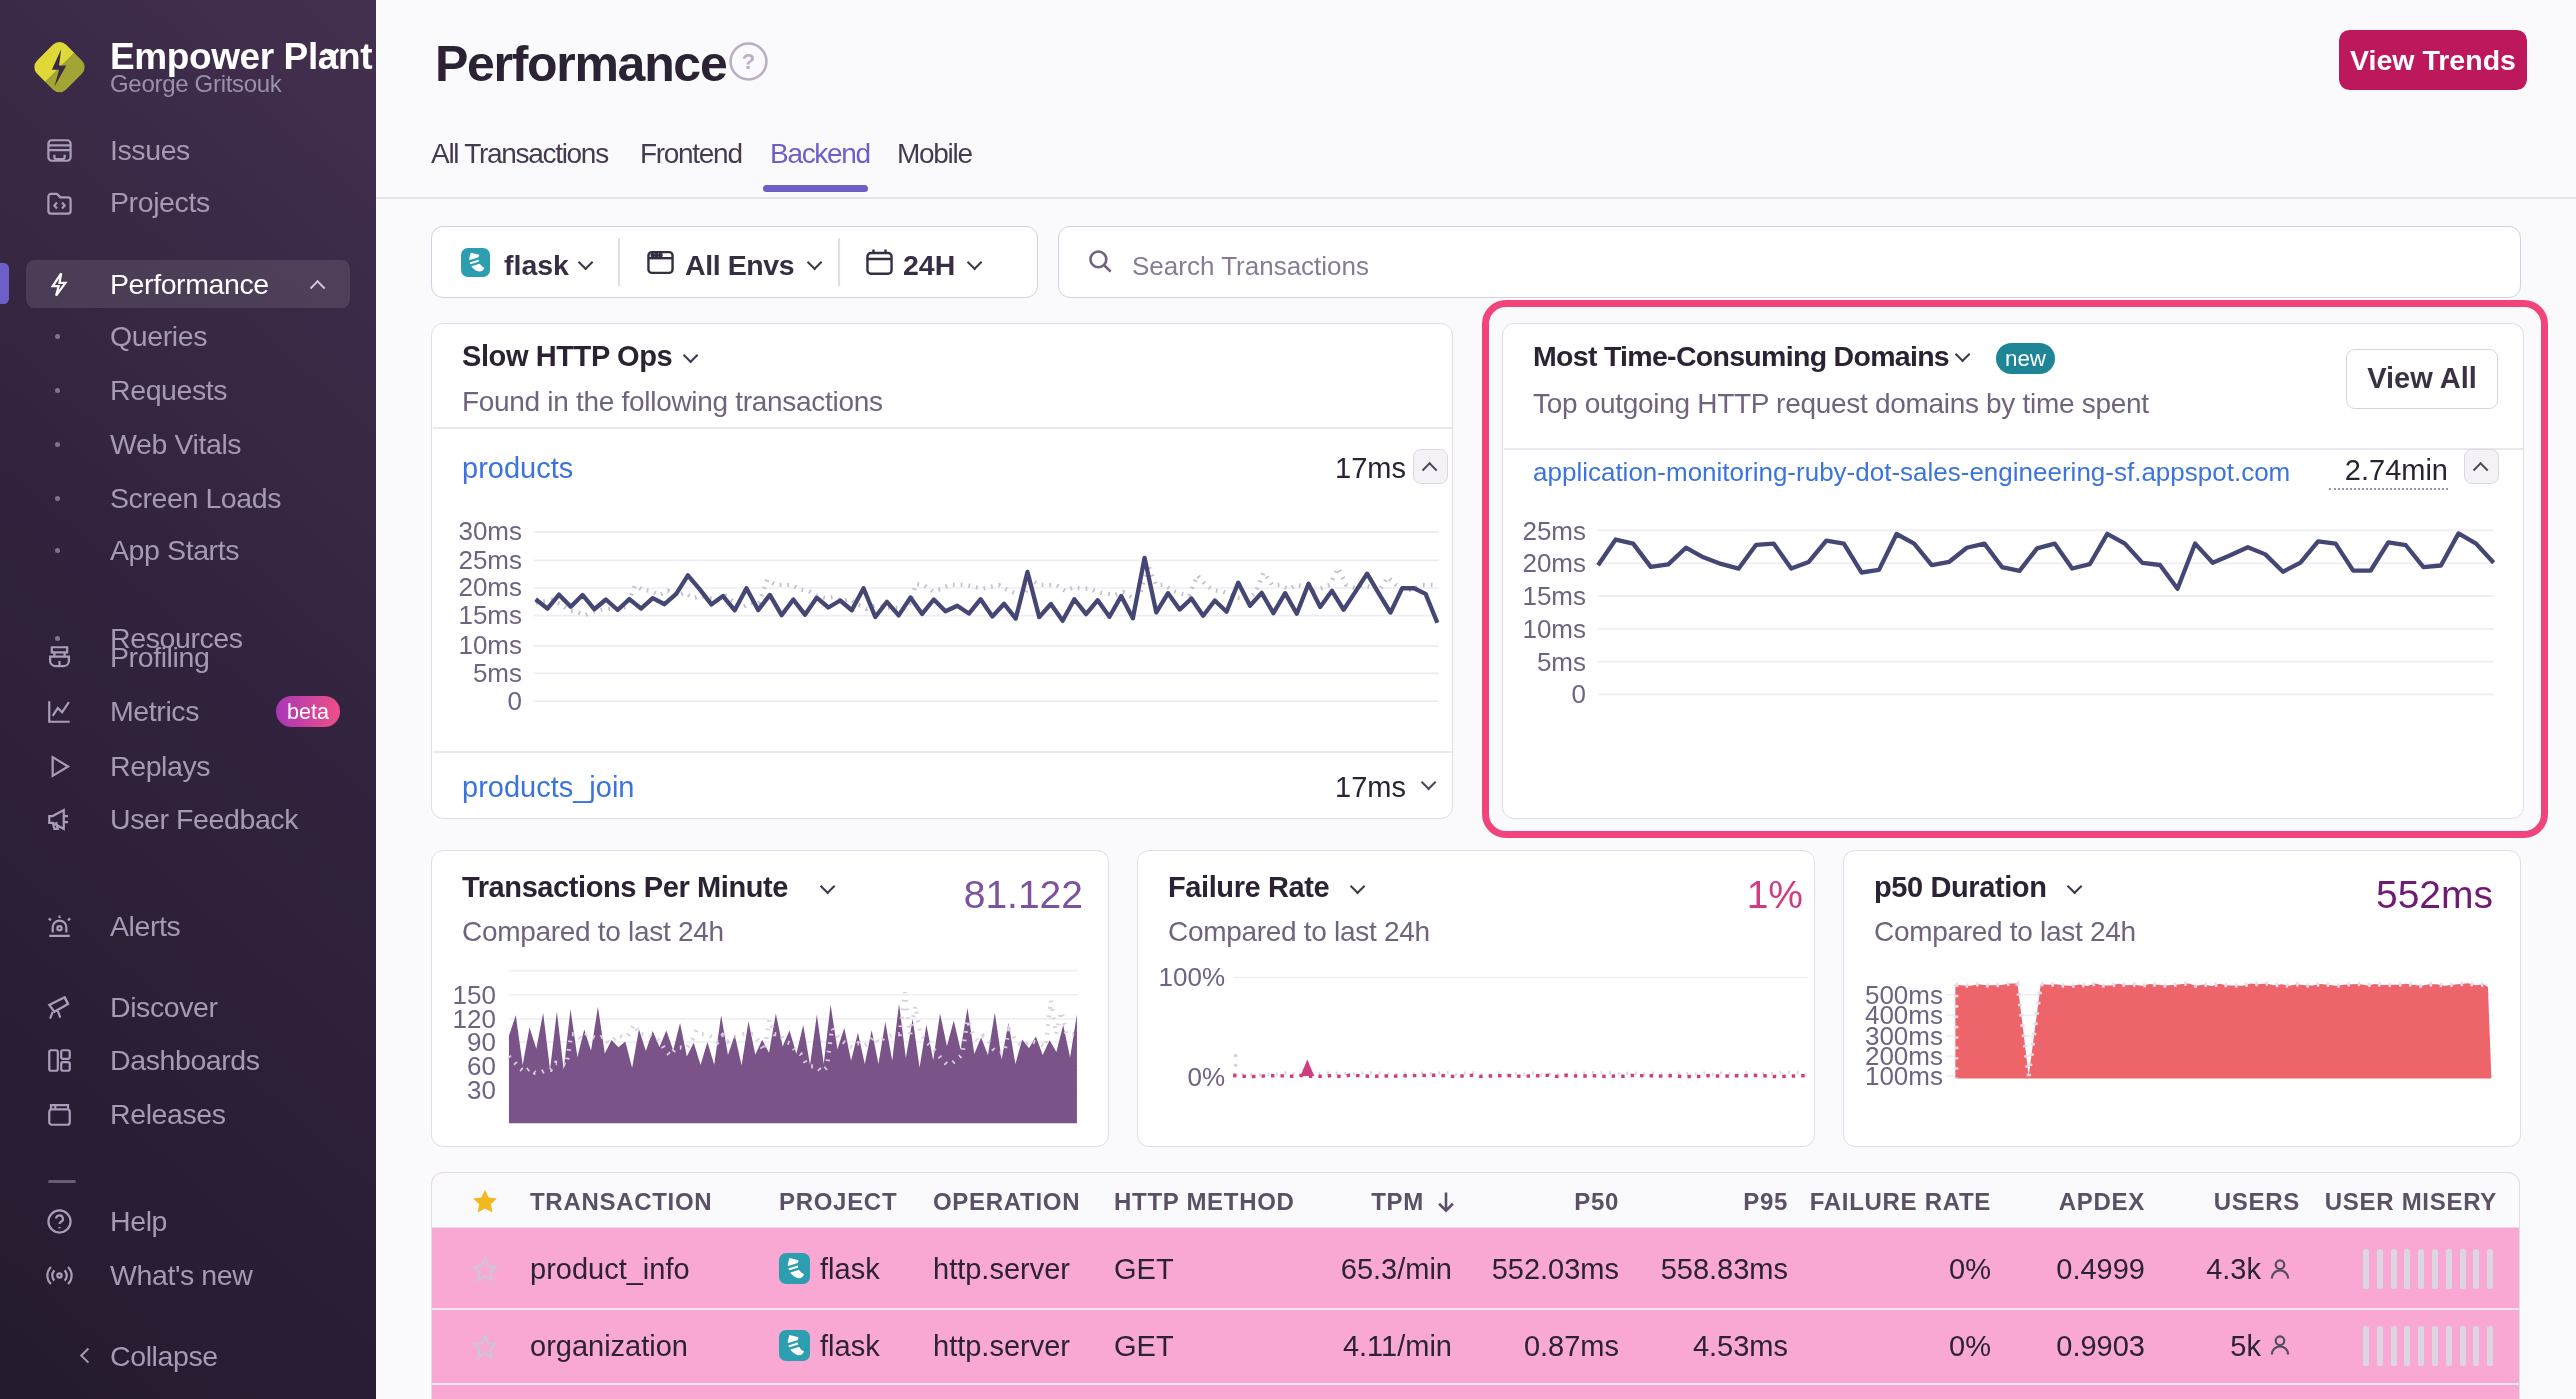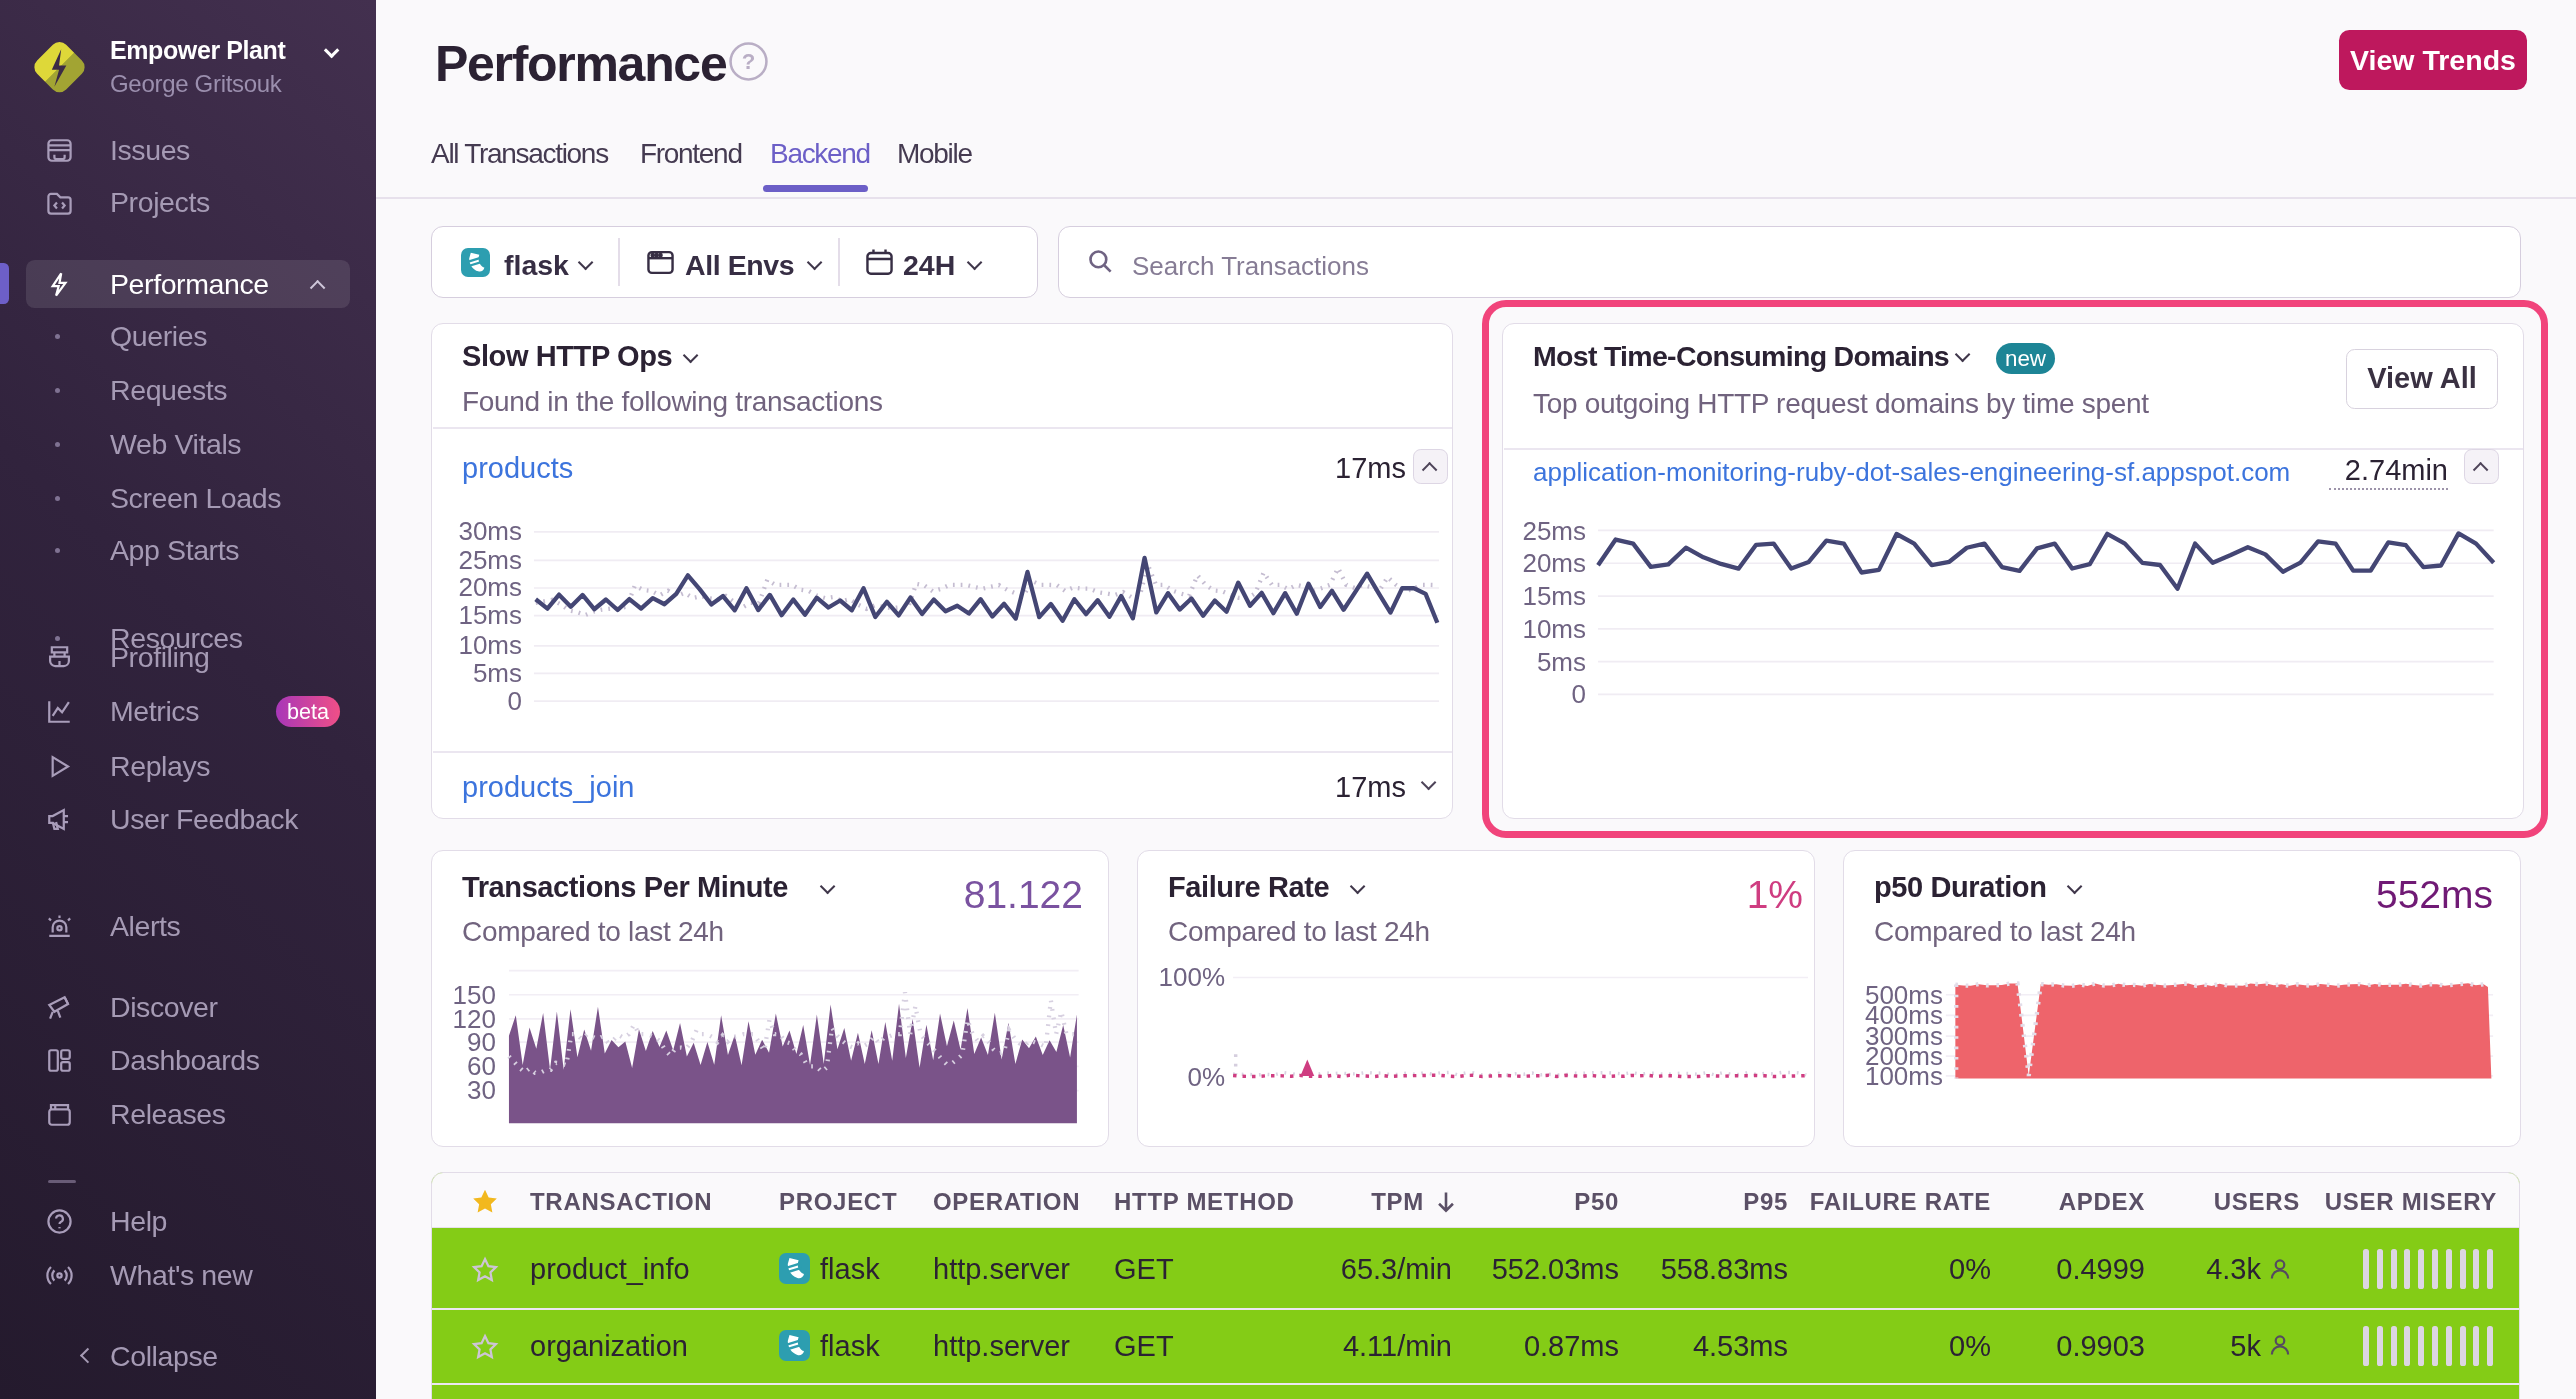--- a/index.html
+++ b/index.html
@@ -43,21 +43,21 @@
 <svg class="abs" style="left:33px;top:35px;" width="53" height="66" viewBox="0 0 62 76">
  <defs>
         <linearGradient id="lg" x1="0" y1="0" x2="1" y2="0">
   <stop offset="0.49" stop-color="#ded839"></stop>
           <stop offset="0.51" stop-color="#a2a433"></stop>
         </linearGradient>
       </defs>
  <rect x="7" y="13" width="48" height="48" rx="11" transform="rotate(45 31 37)" fill="url(#lg)"></rect>
  <path d="M33 16 L22 40 h8.5 l-5.5 20 l14 -25 h-8.5 z" fill="#3b2a46"></path>
 </svg>
-<div class="abs" style="left:110px;top:36px;font-size:25px;letter-spacing:-0.4px;font-weight:bold;color:#fff;">Empower Plant</div>
+<div class="abs" style="left:110px;top:36px;font-size:37px;letter-spacing:-0.4px;font-weight:bold;color:#fff;">Empower Plant</div>
 <span class="chev d white abs" style="left:326px;top:45px;border-width:3.1px;"></span>
 <div class="abs" style="left:110px;top:70px;font-size:24px;letter-spacing:-0.3px;color:#9b8fae;">George Gritsouk</div>
 
 <div class="activebg"></div>
 <div class="accent"></div>
 
 <div class="sitem" style="top:126px;">
  <svg class="sicon" viewBox="0 0 34 34" fill="none" stroke="#a99dba" stroke-width="2.6">
         <rect x="4" y="5" width="26" height="24" rx="4"></rect>
         <path d="M4 11 h26 M4 16.5 h26"></path>
@@ -352,21 +352,21 @@
       <line x1="118" y1="77" x2="752" y2="77"></line>
       <line x1="118" y1="101" x2="752" y2="101"></line>
       <line x1="118" y1="124" x2="752" y2="124"></line>
       <line x1="118" y1="147" x2="752" y2="147"></line>
  </g>
  <polygon points="129.0,150.0 129.0,41.4 138.0,42.2 147.0,42.7 156.0,40.7 165.0,42.1 174.0,41.9 183.0,41.8 192.0,40.1 201.0,39.9 214.0,147.0 228.0,40.6 237.0,41.3 246.0,40.8 255.0,42.3 264.0,42.6 273.0,41.0 282.0,42.8 291.0,40.0 300.0,42.2 309.0,42.4 318.0,40.3 327.0,41.9 336.0,41.5 345.0,42.7 354.0,40.4 363.0,41.4 372.0,42.4 381.0,41.7 390.0,40.7 399.0,40.0 408.0,42.6 417.0,41.2 426.0,42.8 435.0,40.2 444.0,42.2 453.0,42.2 462.0,42.6 471.0,39.9 480.0,40.9 489.0,40.0 498.0,42.1 507.0,40.9 516.0,42.7 525.0,40.9 534.0,42.1 543.0,42.4 552.0,40.5 561.0,41.5 570.0,42.7 579.0,41.4 588.0,40.9 597.0,40.6 606.0,42.2 615.0,40.4 624.0,41.6 633.0,41.5 642.0,41.5 651.0,40.2 660.0,41.8 669.0,42.5 678.0,40.8 687.0,40.8 696.0,42.5 705.0,41.5 714.0,40.6 723.0,39.8 732.0,42.1 741.0,40.8 746.0,44.0 750.0,150.0" fill="#ee646b"></polygon>
  <polyline points="129.0,41.4 138.0,42.2 147.0,42.7 156.0,40.7 165.0,42.1 174.0,41.9 183.0,41.8 192.0,40.1 201.0,39.9 214.0,147.0 228.0,40.6 237.0,41.3 246.0,40.8 255.0,42.3 264.0,42.6 273.0,41.0 282.0,42.8 291.0,40.0 300.0,42.2 309.0,42.4 318.0,40.3 327.0,41.9 336.0,41.5 345.0,42.7 354.0,40.4 363.0,41.4 372.0,42.4 381.0,41.7 390.0,40.7 399.0,40.0 408.0,42.6 417.0,41.2 426.0,42.8 435.0,40.2 444.0,42.2 453.0,42.2 462.0,42.6 471.0,39.9 480.0,40.9 489.0,40.0 498.0,42.1 507.0,40.9 516.0,42.7 525.0,40.9 534.0,42.1 543.0,42.4 552.0,40.5 561.0,41.5 570.0,42.7 579.0,41.4 588.0,40.9 597.0,40.6 606.0,42.2 615.0,40.4 624.0,41.6 633.0,41.5 642.0,41.5 651.0,40.2 660.0,41.8 669.0,42.5 678.0,40.8 687.0,40.8 696.0,42.5 705.0,41.5 714.0,40.6 723.0,39.8 732.0,42.1 741.0,40.8 746.0,44.0" fill="none" stroke="#e3dde9" stroke-width="5" stroke-dasharray="3 9"></polyline>
  <line x1="130" y1="41" x2="130" y2="150" stroke="#e3dde9" stroke-width="5" stroke-dasharray="3 9"></line>
 </svg>
 
-<div class="abs" style="left:431px;top:1172px;width:2089px;height:228px;background:#84cc16;border:1.7px solid #e2dce8;border-radius:12px 12px 0 0;overflow:hidden;">
+<div class="abs" style="left:431px;top:1172px;width:2089px;height:228px;background:#f9a8d4;border:1.7px solid #e2dce8;border-radius:12px 12px 0 0;overflow:hidden;">
  <div class="abs" style="left:0;top:0;width:2089px;height:55px;background:#faf9fb;border-bottom:1.7px solid #e6e0eb;"></div>
  <svg class="abs" style="left:39px;top:14.7px;" width="28" height="28" viewBox="0 0 32 32">
       <path d="M16 2 l4.2 8.8 9.3 1.2 -6.8 6.6 1.7 9.4 -8.4-4.6 -8.4 4.6 1.7-9.4 -6.8-6.6 9.3-1.2 z" fill="#f2b81e"></path>
     </svg>
  <div class="hdrcell" style="left:98px;top:28.5px;">TRANSACTION</div>
  <div class="hdrcell" style="left:347px;top:28.5px;">PROJECT</div>
  <div class="hdrcell" style="left:501px;top:28.5px;">OPERATION</div>
  <div class="hdrcell" style="left:682px;top:28.5px;">HTTP METHOD</div>
  <div class="hdrcell cellr" style="left:759px;top:28.5px;width:233px;">TPM</div>
  <svg class="abs" style="left:1001px;top:15.5px;" width="26" height="26" viewBox="0 0 30 30" fill="none" stroke="#5b5066" stroke-width="3">

